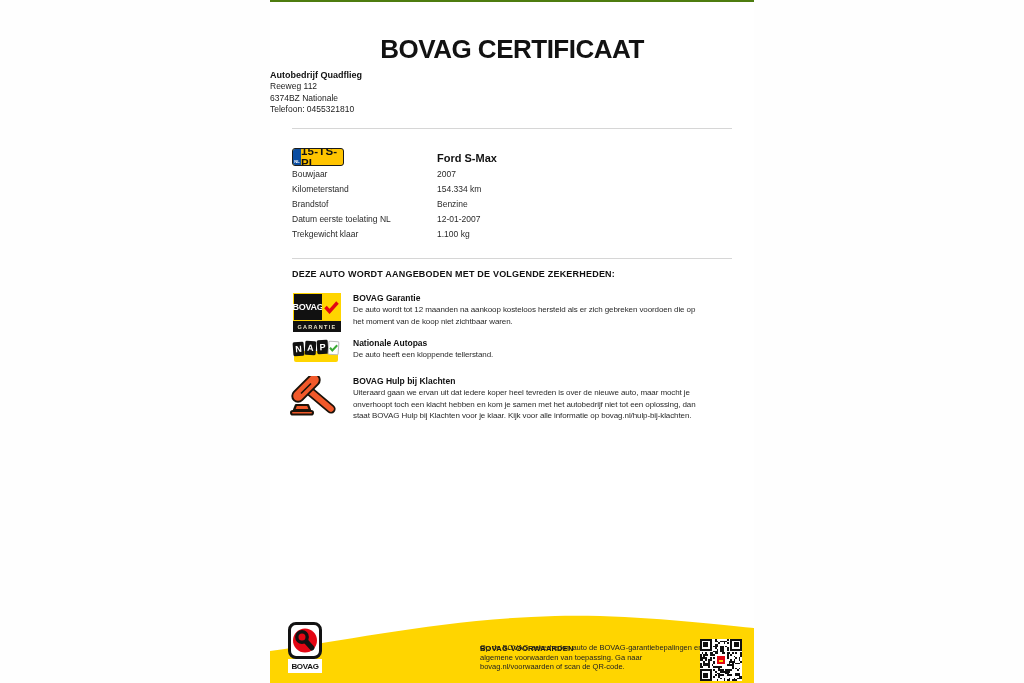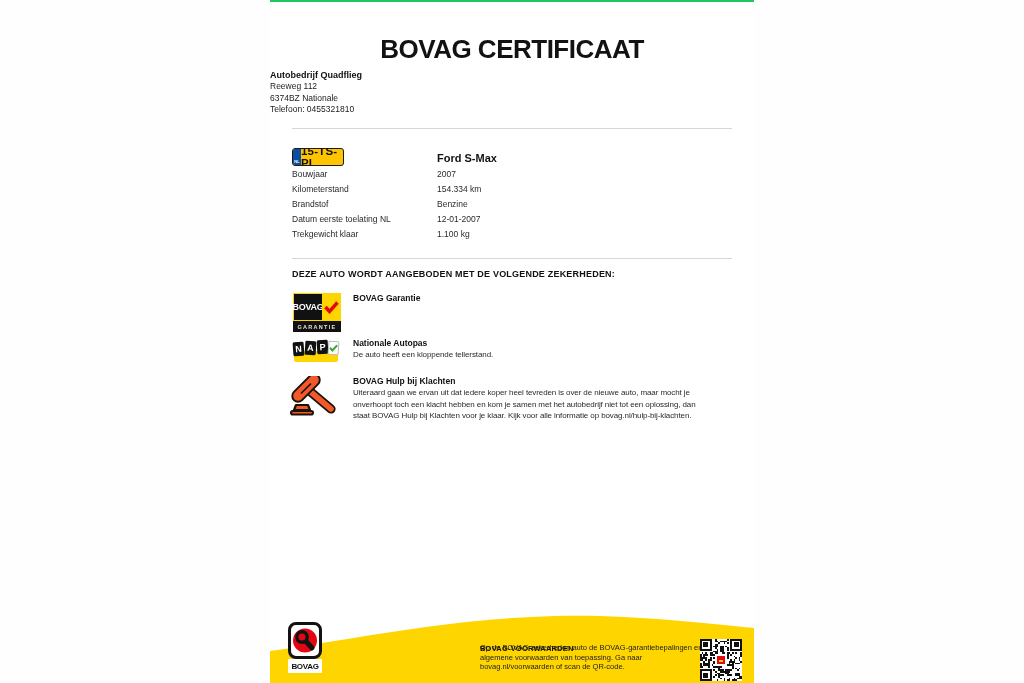--- a/index.html
+++ b/index.html
@@ -1,18 +1,18 @@
 <!DOCTYPE html>
 <html><head>
 <meta charset="utf-8">
 <style>
   * { margin:0; padding:0; box-sizing:border-box; }
   html,body { width:1024px; height:683px; background:#ffffff; font-family:"Liberation Sans", sans-serif; color:#1d1d1b; overflow:hidden; }
   #stage { position:relative; width:1024px; height:683px; background:#fefefe; }
-  #page { position:absolute; left:270px; top:0; width:484px; height:683px; background:#ffffff; border-top:2px solid #22c55e; overflow:hidden; }
+  #page { position:absolute; left:270px; top:0; width:484px; height:683px; background:#ffffff; border-top:2px solid #4d7c0f; overflow:hidden; }
 
   .abs { position:absolute; }
 
   
   .cert-title { left:0; right:0; top:32px; text-align:center; font-size:26px; font-weight:900; letter-spacing:-0.5px; color:#121212; }
   .dealer { left:0; right:0; top:68px; text-align:left; font-size:8.5px; line-height:11.4px; color:#222; }
   .dealer .dname { font-weight:bold; font-size:9px; color:#111; }
 
   .rule { left:22px; right:22px; height:1px; background:#d6d6d6; }
 
@@ -99,20 +99,21 @@
         <div class="glogo-bovag">BOVAG</div>
         <div class="glogo-check">
           <svg width="15" height="13" viewBox="0 0 15 13">
               <path d="M1.5 6 L5.5 10.5 L13.5 1.5" fill="none" stroke="#e30613" stroke-width="3.4"></path>
             </svg>
         </div>
       </div>
       <div class="glogo-bottom">GARANTIE</div>
     </div>
     <div class="abs as-title" style="top:291px">BOVAG Garantie</div>
+    <div class="abs as-body" style="top:302px">De auto wordt tot 12 maanden na aankoop kosteloos hersteld als er zich gebreken voordoen die op het moment van de koop niet zichtbaar waren.</div>
 
     <div class="abs naplogo">
       <div class="nap-bar"></div>
       <div class="nap-tile black" style="left:0; top:4px; transform:rotate(-4deg)">N</div>
       <div class="nap-tile black" style="left:12px; top:3px; transform:rotate(3deg)">A</div>
       <div class="nap-tile black" style="left:24px; top:2px; transform:rotate(-3deg)">P</div>
       <div class="nap-tile check" style="left:35px; top:3px; transform:rotate(4deg)">
         <svg width="9" height="8" viewBox="0 0 9 8">
             <path d="M1 4 L3.5 6.5 L8 1" fill="none" stroke="#3aaa35" stroke-width="2"></path>
           </svg>

